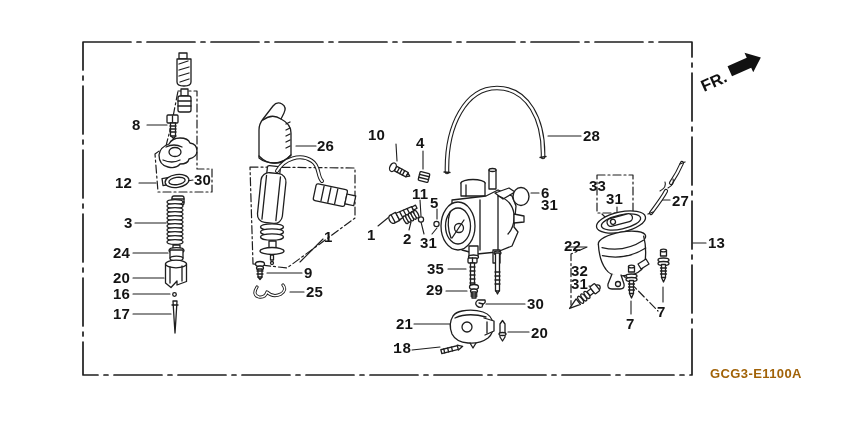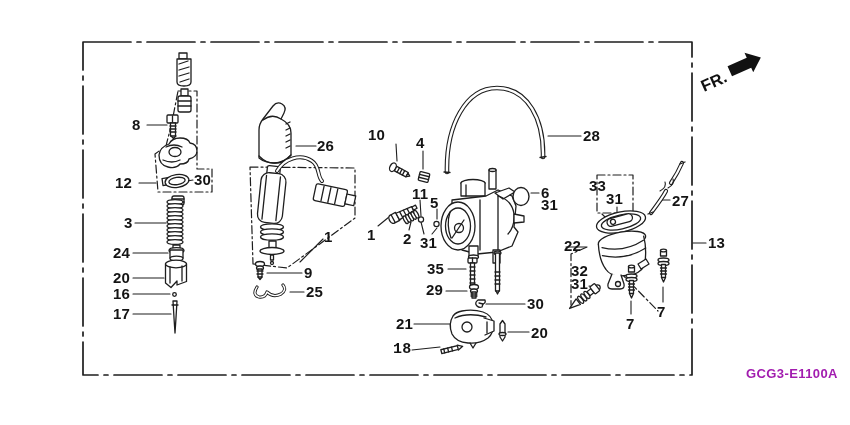--- a/index.html
+++ b/index.html
@@ -1,22 +1,22 @@
 <!DOCTYPE html>
 <html><head>
 <meta charset="utf-8">
 <style>
   html,body{margin:0;padding:0;background:#fff;}
   .stage{position:relative;width:850px;height:425px;background:#fff;overflow:hidden;
          font-family:"Liberation Sans",sans-serif;}
   .stage svg{position:absolute;left:0;top:0;}
   .plabel{position:absolute;font:700 15px/1 "Liberation Sans",sans-serif;color:#141414;
           white-space:nowrap;letter-spacing:0.2px;}
-  .doc-code{position:absolute;left:746px;top:367px;font:700 13px/1 "Liberation Sans",sans-serif;
-            color:#a21caf;letter-spacing:0.4px;}
+  .doc-code{position:absolute;left:710px;top:367px;font:700 13px/1 "Liberation Sans",sans-serif;
+            color:#a16207;letter-spacing:0.4px;}
 </style>
 </head>
 <body>
 
 <div class="stage">
 
 <svg width="850" height="425" viewBox="0 0 850 425">
   <g fill="none" stroke="#1e1e1e" stroke-width="1.3" stroke-linecap="round" stroke-linejoin="round">
 
     <rect x="83" y="42" width="609" height="333" stroke-width="1.7" stroke-dasharray="48 6 4 6"></rect>

